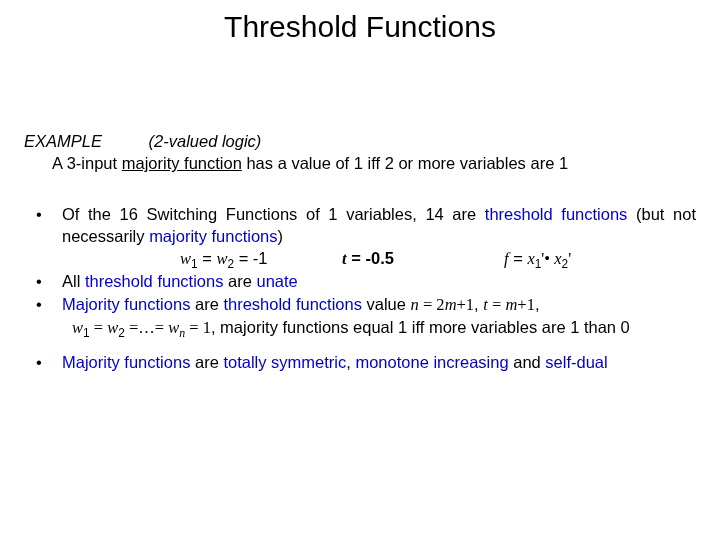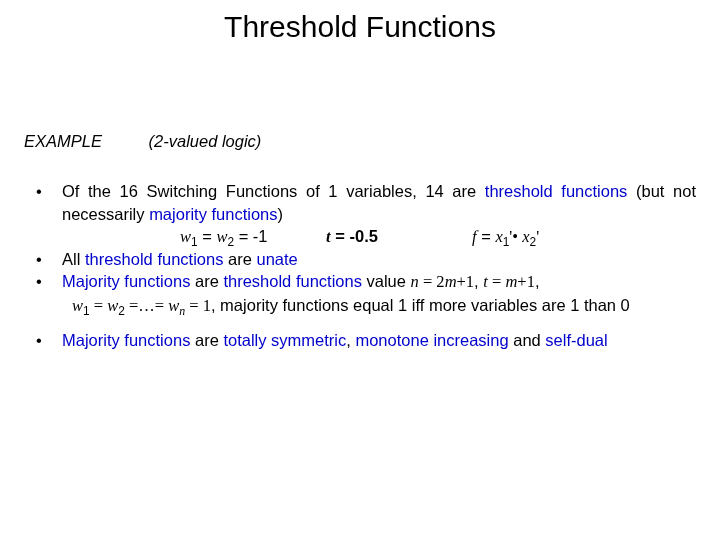--- a/index.html
+++ b/index.html
@@ -62,36 +62,39 @@
       padding-left: 38px;
       margin-bottom: 12px;
     }
     .blue { color: #0000cc; }
     .ital { font-style: italic; font-family: "Times New Roman", serif; }
     .serif { font-family: "Times New Roman", serif; }
     sub { font-size: 0.72em; vertical-align: sub; line-height: 0; }
     .eqrow {
       padding-left: 38px;
       display: flex;
-      gap: 0;
+      gap: 16px;
     }
     .eq1 { width: 200px; text-align: left; padding-left: 108px;}
     .eq2 { width: 160px; text-align: center; font-weight: bold; }
     .eq3 { flex: 1; text-align: left; padding-left: 40px;}
   </style>
 </head>
 <body>
 
 <div class="title">Threshold Functions</div>
 
 <div class="content">
 
   <div class="example-block">
     <div>
       <span class="example-label">EXAMPLE</span><span class="example-paren"> (2-valued logic)</span>
+    </div>
+    <div class="indent">
+      <span>A 3-input </span><span class="underline">majority function</span><span> has a value of 1 iff 2 or more variables are 1</span>
     </div>
   </div>
 
   <div class="bullets">
 
     <div class="bullet-row">
       <div class="bullet-dot">•</div>
       <div class="bullet-body">
         <span>Of the 16 Switching Functions of 1 variables, 14 are </span><span class="blue">threshold functions</span><span> (but not necessarily </span><span class="blue">majority functions</span><span>)</span>
       </div>

